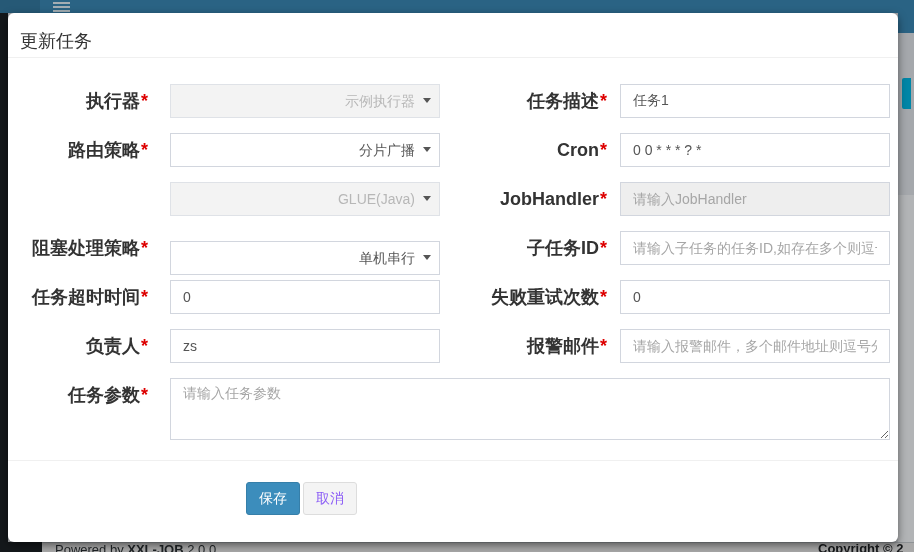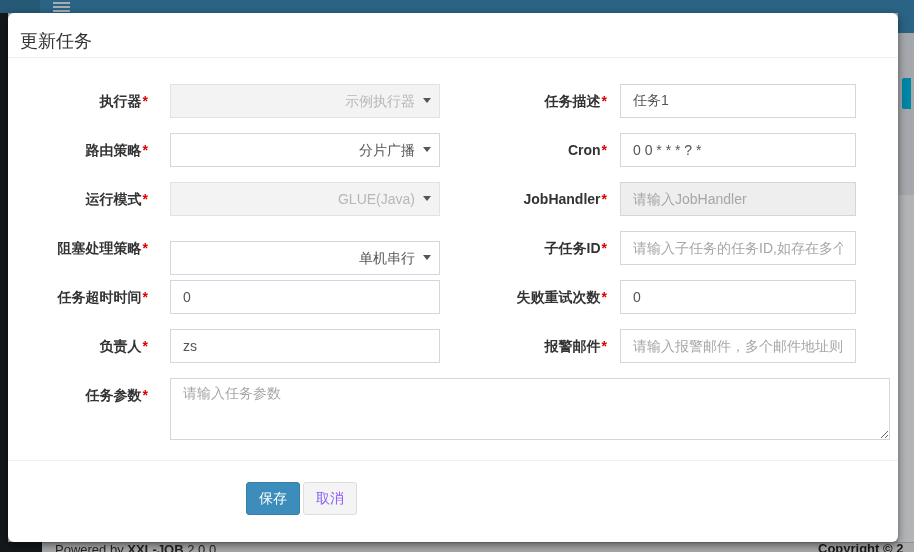--- a/index.html
+++ b/index.html
@@ -28,28 +28,28 @@
   
   .modal {
     position:absolute; left:8px; top:13px; width:890px; height:529px;
     background:#ffffff; border-radius:6px;
     box-shadow:0 3px 9px rgba(0,0,0,.5);
   }
   .modal-title { position:absolute; left:12px; top:16px; font-size:18px; color:#333; line-height:25px; }
   .hr { position:absolute; left:0; right:0; height:1px; background:#f0f0f0; }
   .flabel {
     position:absolute; height:34px; line-height:34px;
-    font-size:14px; font-weight:bold; color:#333; text-align:right;
+    font-size:18px; font-weight:bold; color:#333; text-align:right;
     white-space:nowrap; overflow:hidden;
   }
   .req { color:#dd0000; margin-left:1px; }
   .lcol-label { left:0; width:140px; }
   .lcol-field { left:162px; width:270px; }
   .rcol-label { left:440px; width:159px; }
-  .rcol-field { left:612px; width:236px; }
+  .rcol-field { left:612px; width:270px; }
   .field { position:absolute; height:34px; }
   .field input, .field select, .ta-field textarea {
     width:100%; height:100%;
     border:1px solid #d2d6de; border-radius:0;
     background:#fff; color:#555;
     font-size:14px; padding:6px 12px;
     font-family:"Liberation Sans","DejaVu Sans",sans-serif;
     outline:none;
   }
   .field input::placeholder, .ta-field textarea::placeholder { color:#a6a6a6; opacity:1; }
@@ -123,23 +123,20 @@
     </select>
     <span class="caret"></span>
   </div>
   <label class="flabel rcol-label" style="top:120px;">
     <span>Cron</span><span class="req">*</span>
   </label>
   <div class="field rcol-field" style="top:120px;">
     <input type="text" value="0 0 * * * ? *" style="">
   </div>
 
-  <label class="flabel lcol-label" style="top:169px;">
-    <span>运行模式</span><span class="req">*</span>
-  </label>
   <div class="field lcol-field" style="top:169px;">
     <select disabled="">
       <option>GLUE(Java)</option>
     </select>
     <span class="caret"></span>
   </div>
   <label class="flabel rcol-label" style="top:169px;">
     <span>JobHandler</span><span class="req">*</span>
   </label>
   <div class="field rcol-field" style="top:169px;">

